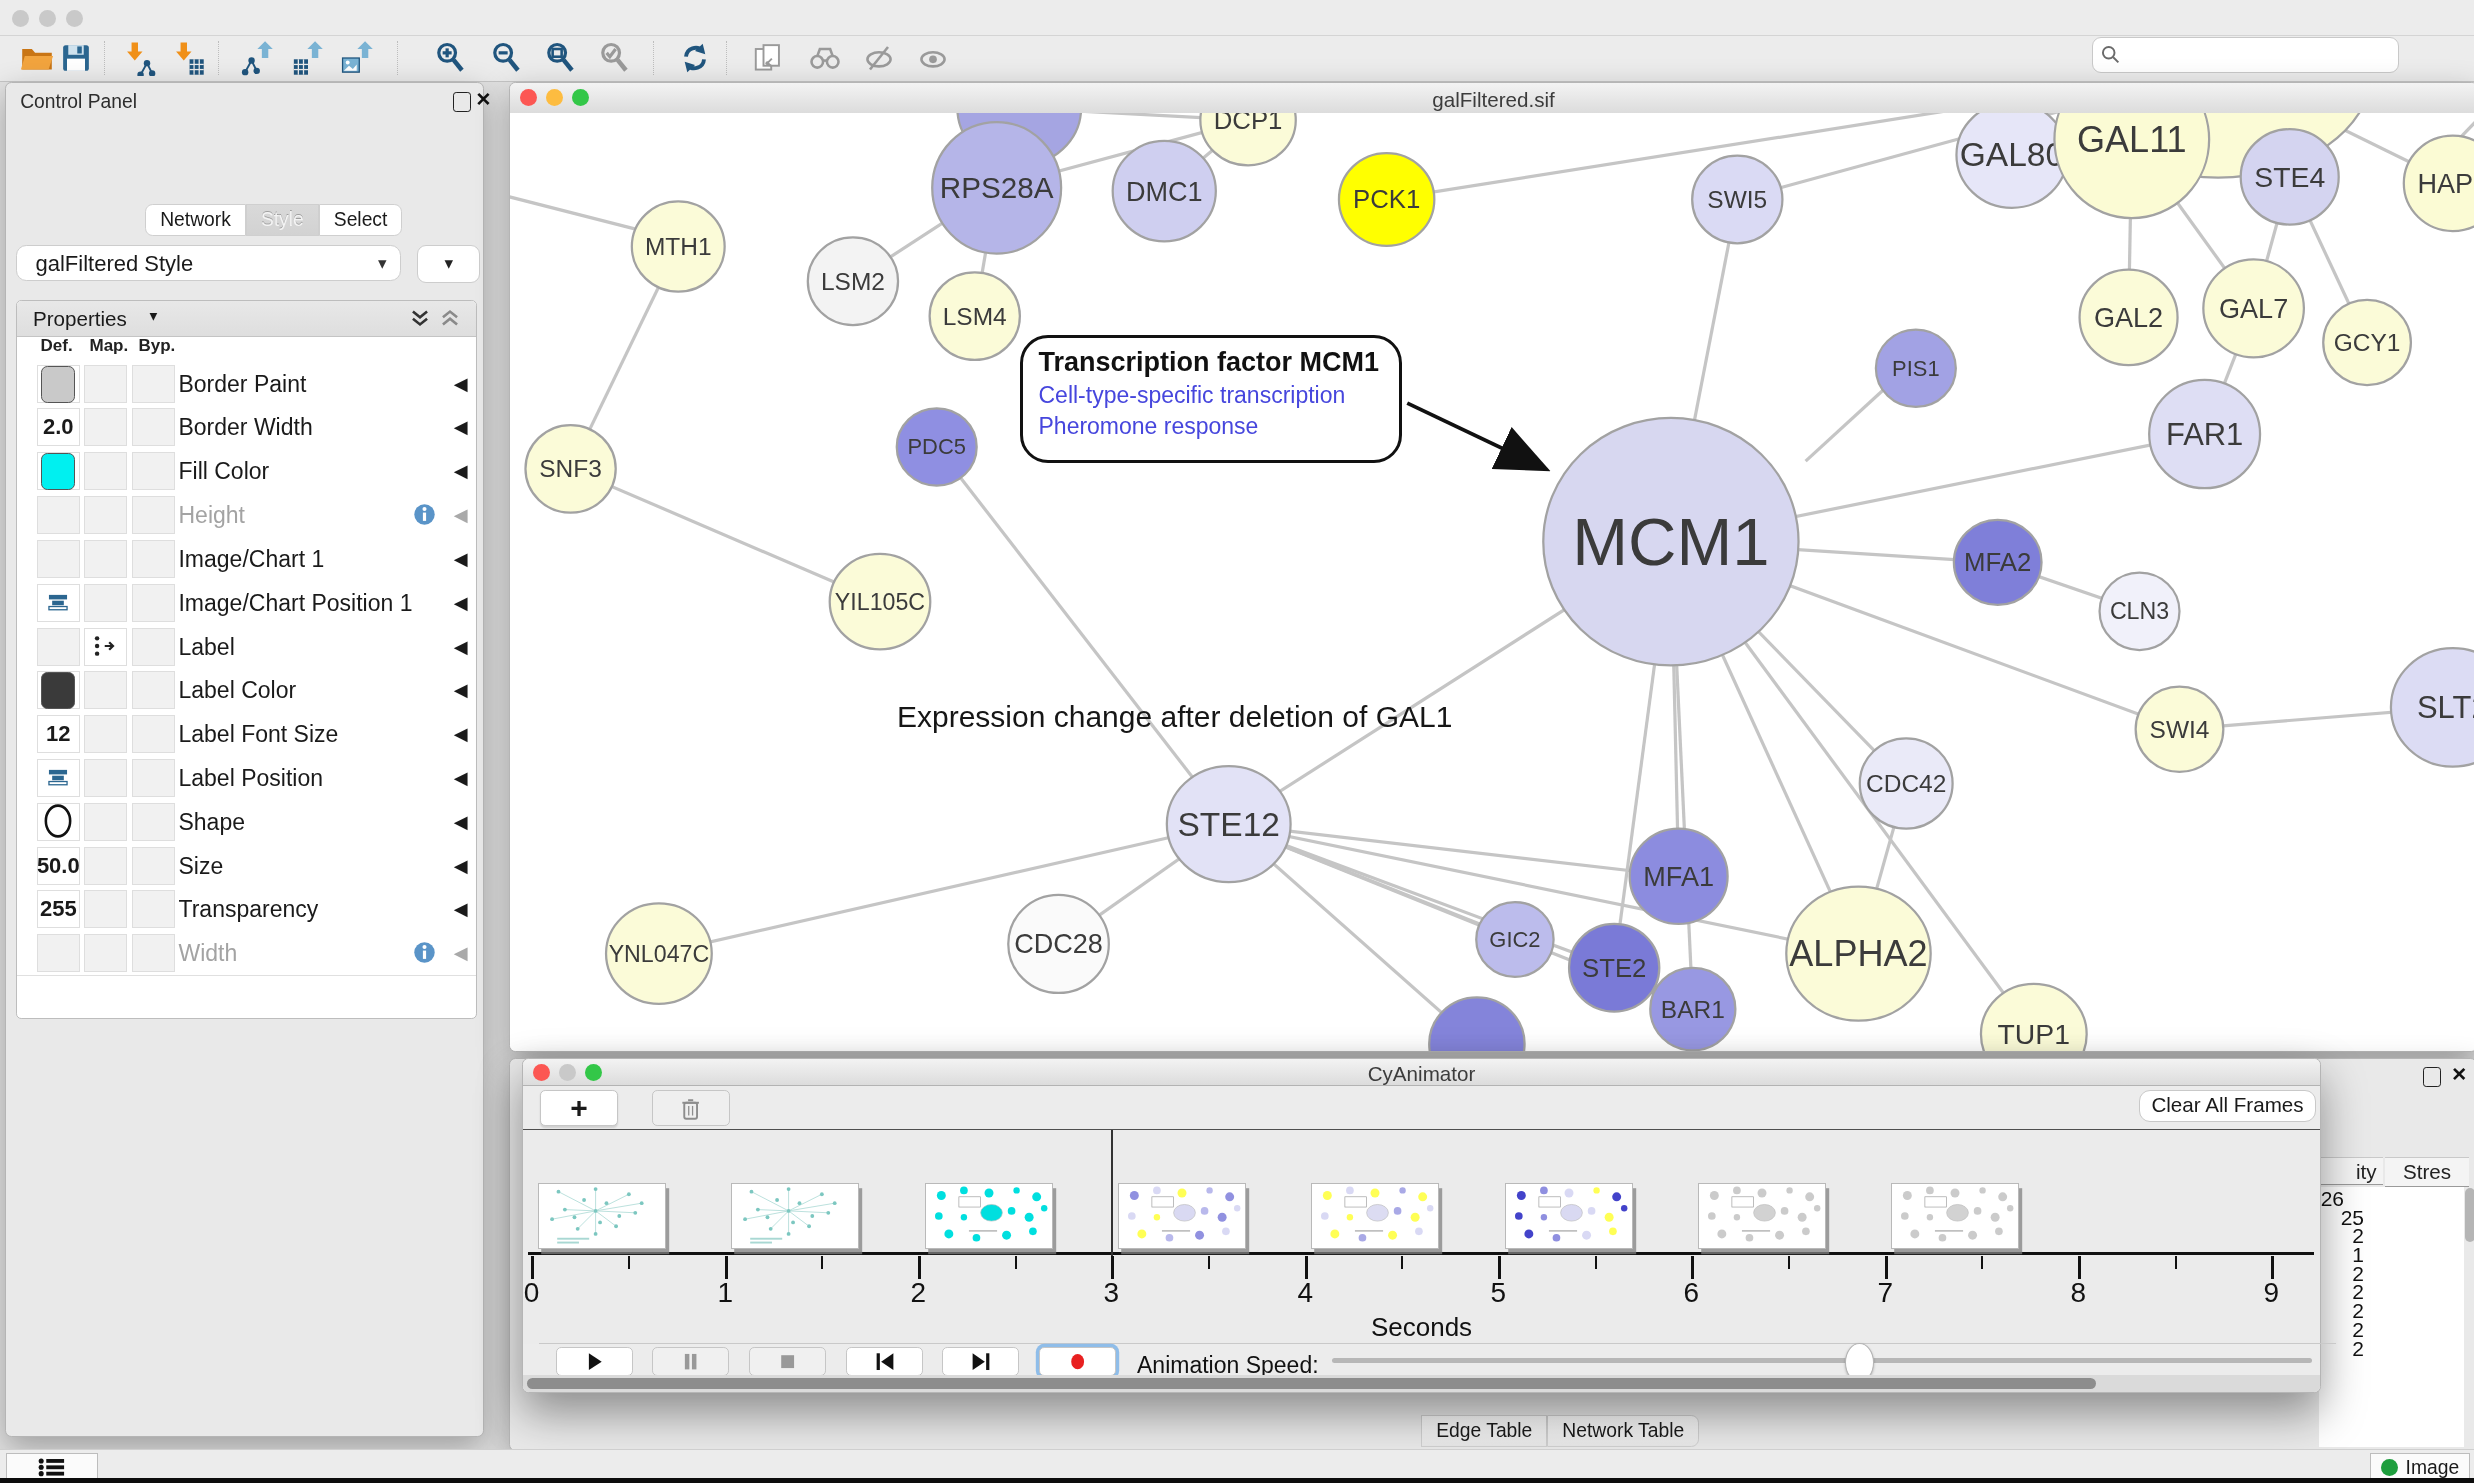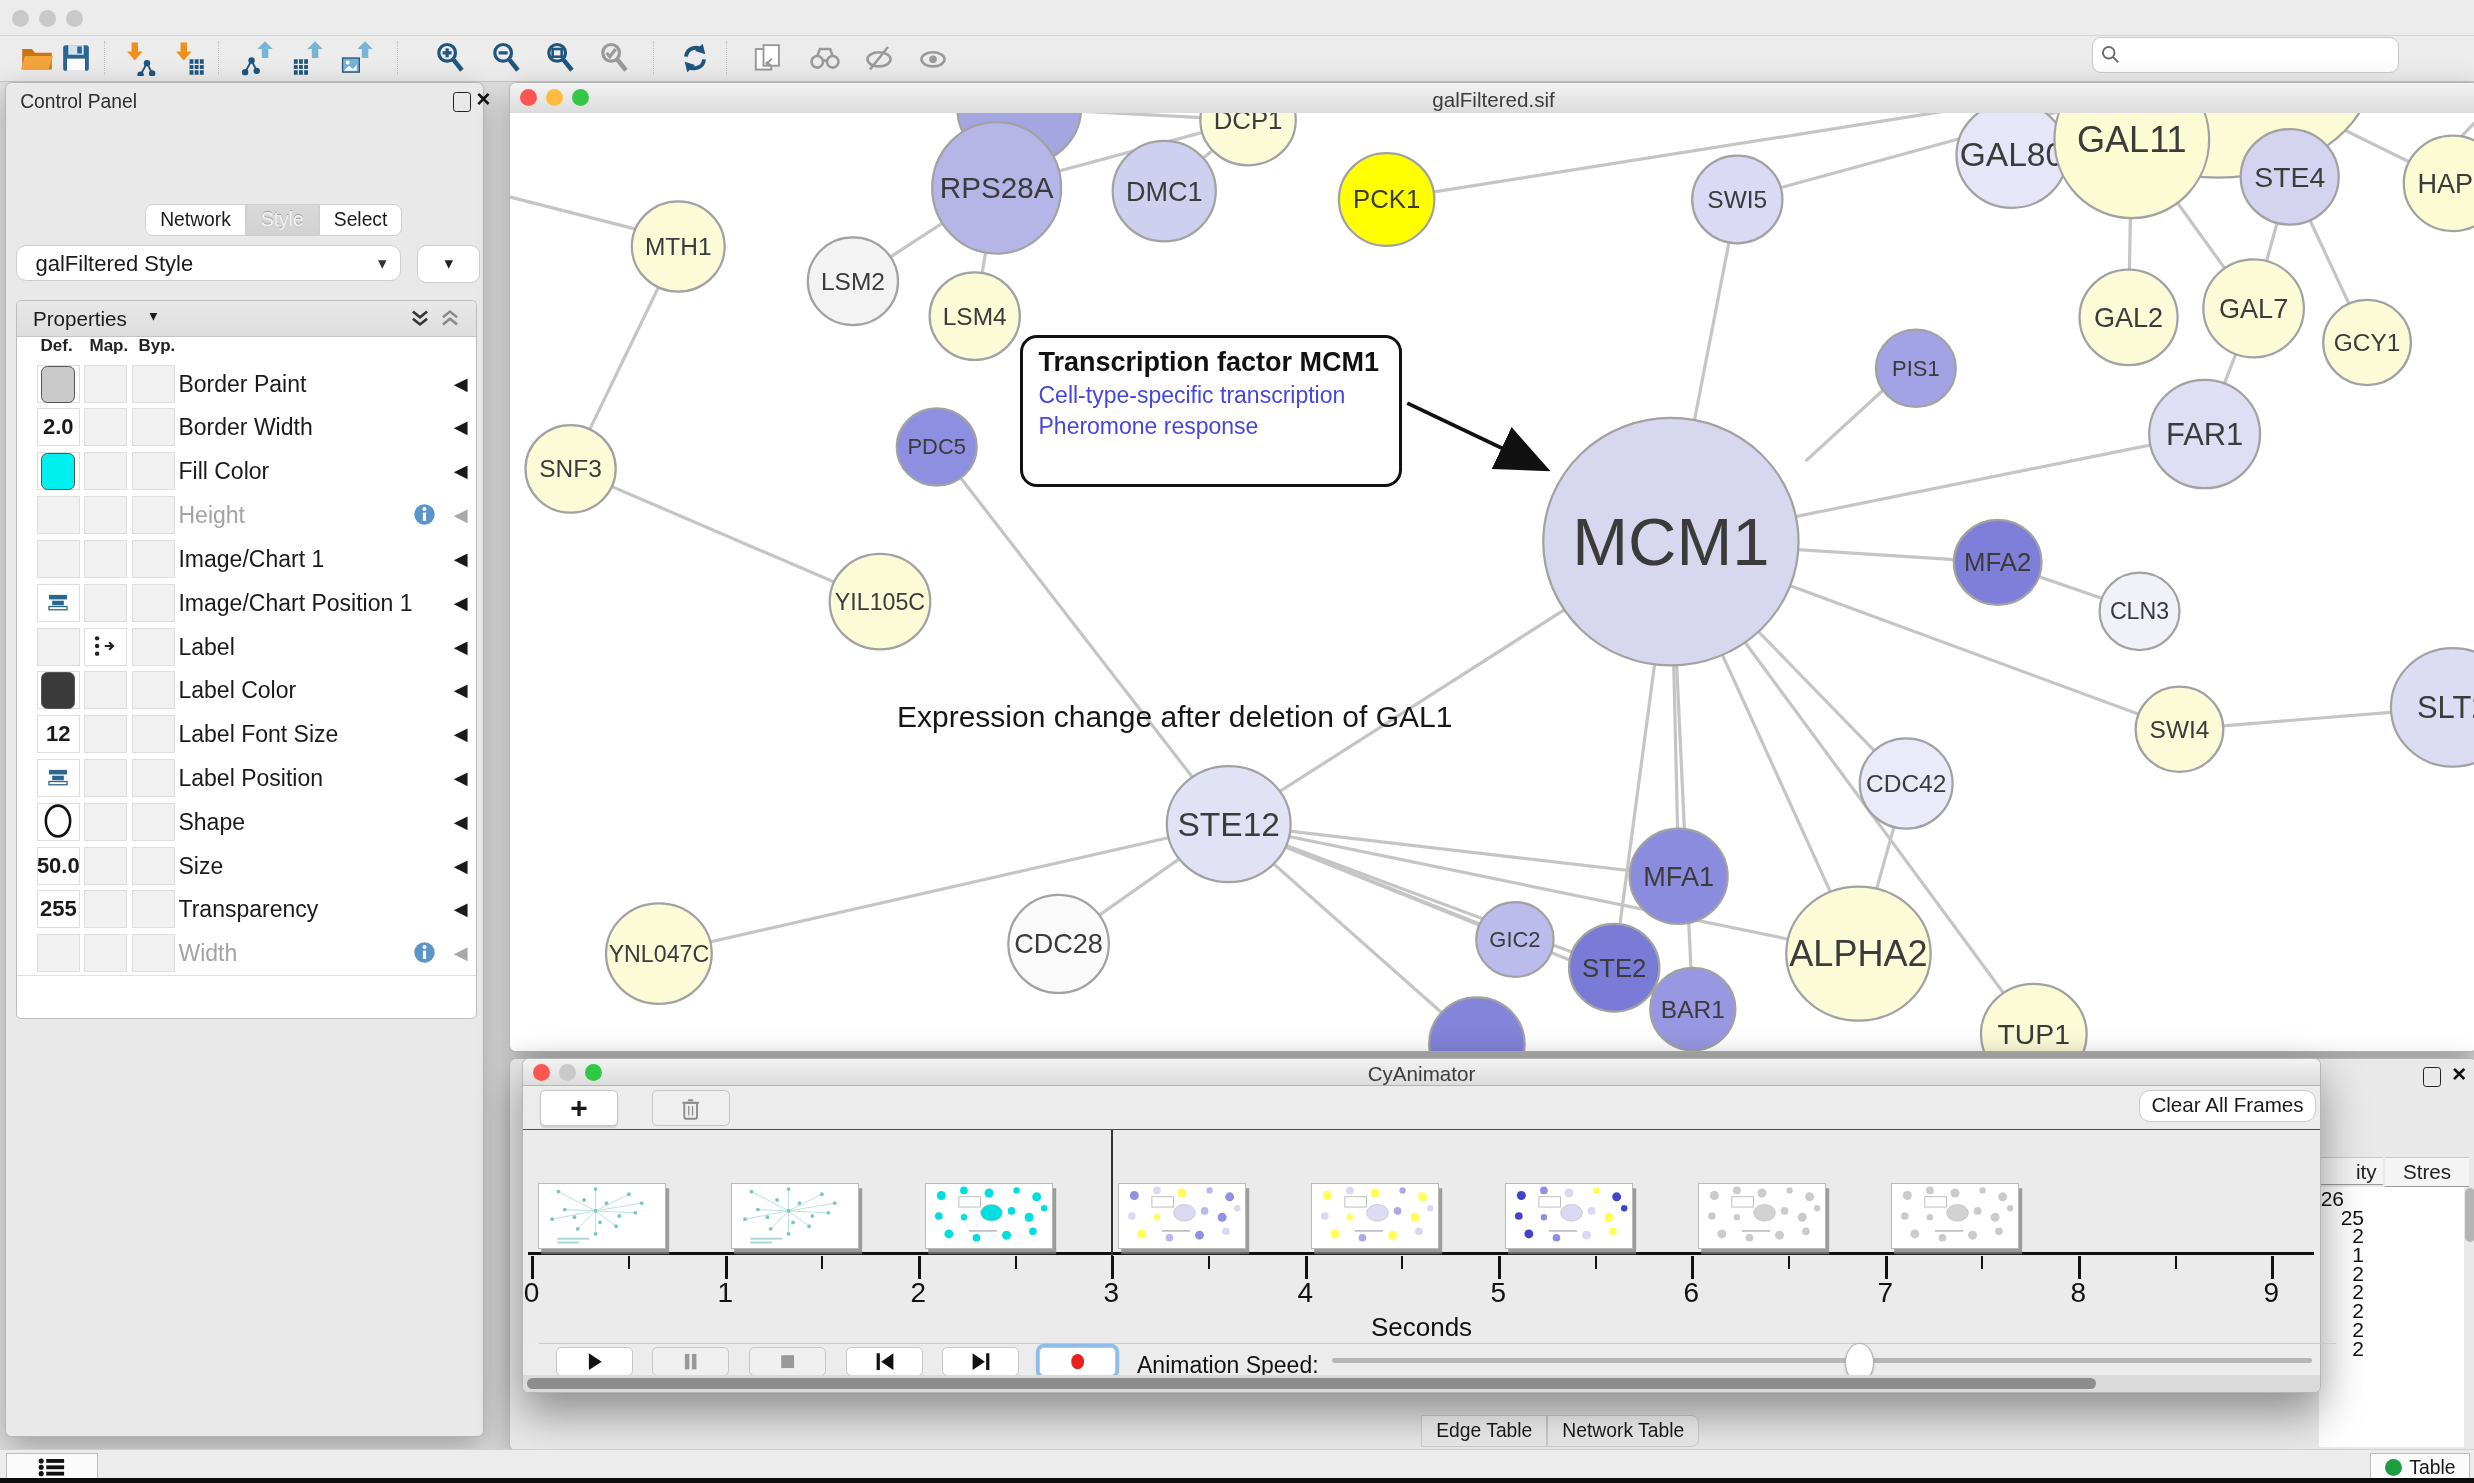--- a/index.html
+++ b/index.html
@@ -46,21 +46,21 @@
   .info-ic{position:absolute;right:40px;top:9.7px;}
   .swatch{width:32px;height:35px;border:1.3px solid #555;border-radius:6.4px;}
   .lock-row{position:absolute;left:0;width:100%;height:41px;background:#fff;display:flex;align-items:center;}
   .lock-label{font-size:23px;margin-left:14px;}
   .cp-tabs{left:134px;top:1388px;}
   .cp-tabs .tab{height:27px;font-size:19.3px;}
   
   .netwin{left:509px;top:82px;width:1967px;height:968px;}
   .net-canvas{position:absolute;left:0;top:30px;width:1966px;height:938px;background:#fff;overflow:hidden;border-radius:0 0 5.8px 5.8px;}
   .net-canvas svg text{font-family:"Liberation Sans","DejaVu Sans",sans-serif;fill:#3b3b3b;}
-  .anno-box{position:absolute;left:510px;top:222px;width:382px;height:152px;border:3.9px solid #111;border-radius:17px;background:#fff;box-sizing:border-box;padding:9px 15.5px;}
+  .anno-box{position:absolute;left:510px;top:222px;width:382px;height:128px;border:3.9px solid #111;border-radius:28px;background:#fff;box-sizing:border-box;padding:9px 15.5px;}
   .anno-title{font-size:27px;font-weight:bold;color:#111;}
   .anno-link{font-size:23px;color:#4646dd;margin-top:3.9px;}
   .expr-text{position:absolute;left:387px;top:566px;font-size:30px;color:#161616;margin-top:21px;}
   
   .cyani{left:522px;top:1058px;width:1797px;height:333px;border-radius:6.4px;background:#ececec;box-shadow:0 19.3px 45px rgba(0,0,0,0.40);}
   .cyani .titlebar{height:26px;}
   .cy-btn{position:absolute;height:34px;background:#fff;border:1.3px solid #c6c6c6;border-radius:5.2px;box-shadow:0 1.3px 1.9px rgba(0,0,0,0.12);display:flex;align-items:center;justify-content:center;}
   .cy-btn.disabled{background:#efefef;box-shadow:none;}
   .clear-btn{position:absolute;right:4px;top:31px;width:175px;height:30px;background:#fff;border:1.3px solid #c9c9c9;border-radius:11px;text-align:center;font-size:20.6px;line-height:28px;}
   .timeline{position:absolute;left:0;top:70px;width:100%;height:214px;background:#ebebeb;border-top:1.9px solid #4e4e4e;overflow:hidden;}
@@ -924,18 +924,18 @@
         <circle cx="5" cy="6" r="4" fill="#111"></circle>
           <circle cx="5" cy="16" r="4" fill="#111"></circle>
           <circle cx="5" cy="26" r="4" fill="#111"></circle>
         <rect x="13" y="3" width="28" height="6" fill="#111"></rect>
           <rect x="13" y="13" width="28" height="6" fill="#111"></rect>
           <rect x="13" y="23" width="28" height="6" fill="#111"></rect>
       </svg>
     </div>
     <div class="status-btn" style="left:2370px;width:98px;font-size:19.3px;">
       <span style="width:17px;height:17px;border-radius:50%;background:#1e9e3e;display:inline-block;margin-right:7.7px;"></span>
-      <span>Table</span>
+      <span>Image</span>
     </div>
   </div>
   <div class="bottom-strip"></div>
 </div>
 
 
 </body></html>

